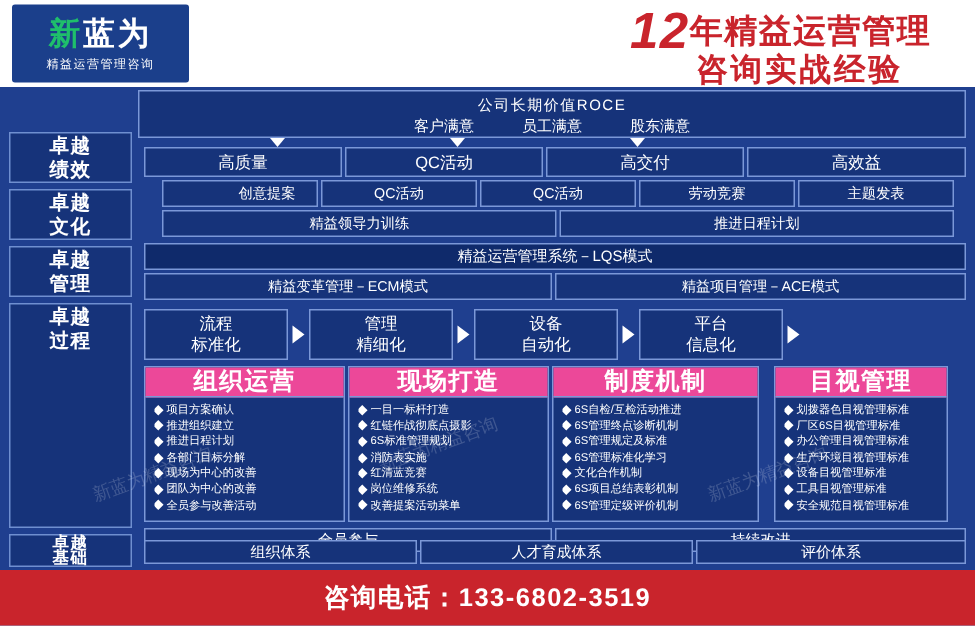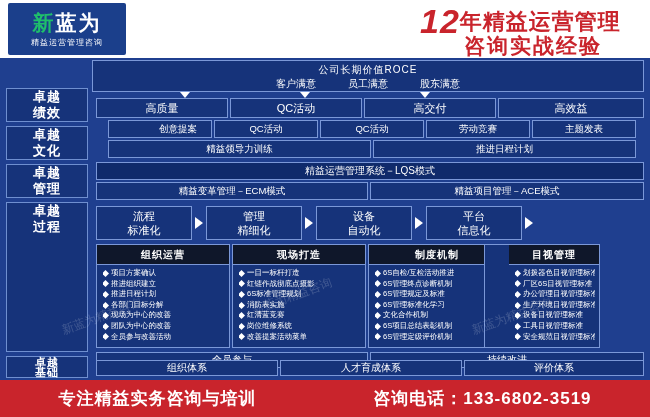--- a/index.html
+++ b/index.html
@@ -97,22 +97,22 @@
     border-left:5px solid transparent;border-right:5px solid transparent;
     border-top:6px solid #ffffff;
   }
 
   
   .listblock{
     position:absolute;box-sizing:border-box;
     border:1px solid #7b98d8;background:#16337a;
   }
   .listhead{
-    height:19px;background:#0f172a;color:#ffffff;
-    font-size:10px;font-weight:bold;letter-spacing:1px;
+    height:19px;background:#ec4899;color:#ffffff;
+    font-size:16px;font-weight:bold;letter-spacing:1px;
     display:flex;align-items:center;justify-content:center;
     border-bottom:1px solid #7b98d8;
   }
   .listitems{
     padding:3px 4px 0 6px;
   }
   .li{
     color:#ffffff;font-size:7.5px;line-height:10.6px;
     white-space:nowrap;overflow:hidden;
     display:flex;align-items:center;
@@ -340,21 +340,21 @@
             <i class="bullet"></i>
             <span>6S项目总结表彰机制</span>
           </div>
         <div class="li">
             <i class="bullet"></i>
             <span>6S管理定级评价机制</span>
           </div>
       </div>
     </div>
 
-    <div class="listblock" style="left:484px;top:186px;width:116px;height:104px;padding-left:24px;">
+    <div class="listblock" style="left:516px;top:186px;width:116px;height:104px;">
       <div class="listhead">目视管理</div>
       <div class="listitems">
         <div class="li">
             <i class="bullet"></i>
             <span>划拨器色目视管理标准</span>
           </div>
         <div class="li">
             <i class="bullet"></i>
             <span>厂区6S目视管理标准</span>
           </div>
@@ -387,17 +387,16 @@
     <div class="cell" style="left:96px;top:302px;width:182px;height:16px;font-size:10px;">组织体系</div>
     <div class="cell" style="left:280px;top:302px;width:182px;height:16px;font-size:10px;">人才育成体系</div>
     <div class="cell" style="left:464px;top:302px;width:180px;height:16px;font-size:10px;">评价体系</div>
 
     <div class="watermark" style="left:250px;top:230px;">新蓝为精益咨询</div>
     <div class="watermark" style="left:470px;top:250px;">新蓝为精益咨询</div>
     <div class="watermark" style="left:60px;top:250px;">新蓝为精益咨询</div>
   </div>
 
   <div class="footer">
-    <div>专注精益实务咨询与培训</div>
     <div>咨询电话：133-6802-3519</div>
   </div>
 
 </div>
 
 </body></html>

